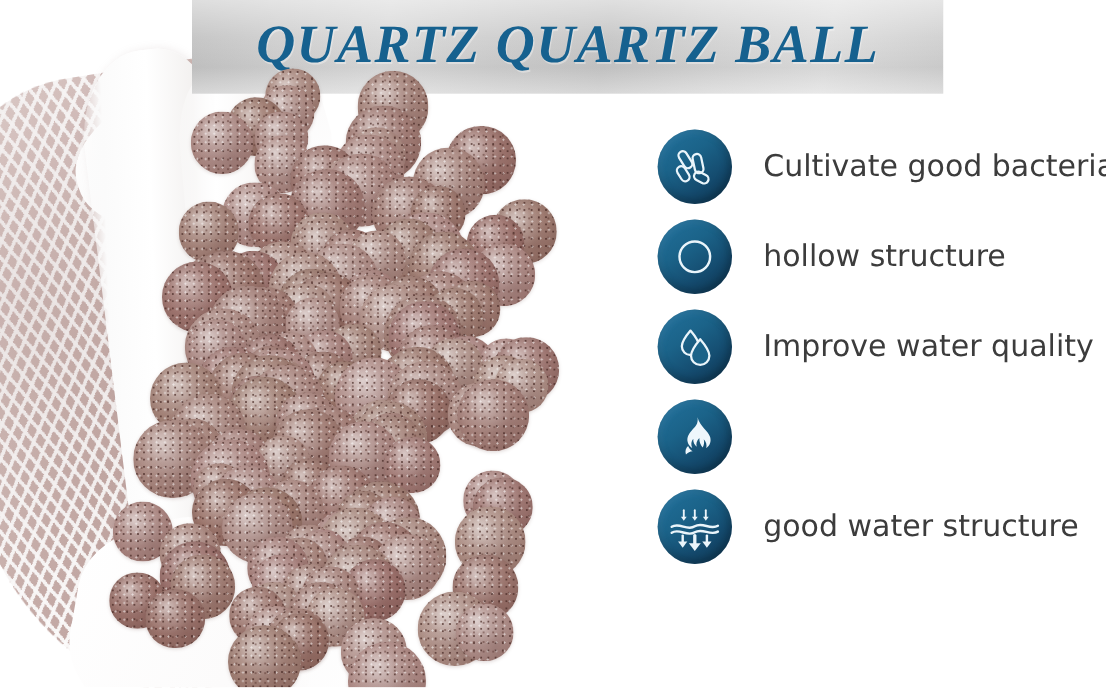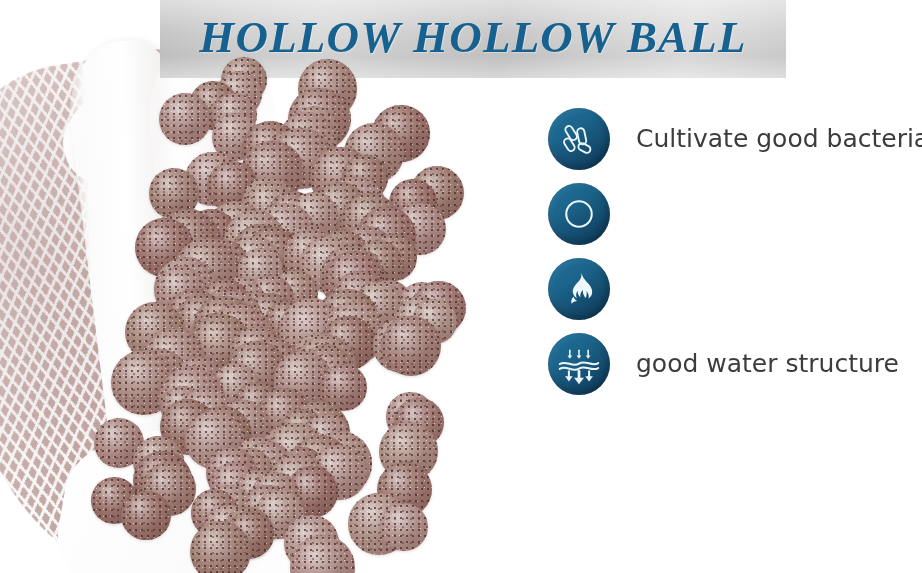--- a/index.html
+++ b/index.html
@@ -386,21 +386,21 @@
         <div class="ball" style="left: 393.117px; top: 202.646px; width: 52.6586px; height: 52.6586px; background-image: radial-gradient(circle at 36% 30%, rgba(255, 255, 255, 0.55) 0%, rgba(255, 255, 255, 0.12) 26%, rgba(255, 255, 255, 0) 48%), radial-gradient(circle at 68% 74%, rgba(90, 52, 48, 0.3) 0%, rgba(90, 52, 48, 0.06) 55%, rgba(0, 0, 0, 0) 75%), radial-gradient(circle, rgb(200, 172, 169) 0%, rgb(178, 144, 139) 55%, rgb(151, 110, 105) 100%); z-index: 329;"></div>
         <div class="ball" style="left: 322.832px; top: 301.228px; width: 63.1758px; height: 63.1758px; background-image: radial-gradient(circle at 36% 30%, rgba(255, 255, 255, 0.55) 0%, rgba(255, 255, 255, 0.12) 26%, rgba(255, 255, 255, 0) 48%), radial-gradient(circle at 68% 74%, rgba(90, 52, 48, 0.3) 0%, rgba(90, 52, 48, 0.06) 55%, rgba(0, 0, 0, 0) 75%), radial-gradient(circle, rgb(198, 172, 166) 0%, rgb(176, 144, 137) 55%, rgb(148, 112, 103) 100%); z-index: 433;"></div>
         <div class="ball" style="left: 336.67px; top: 226.184px; width: 59.062px; height: 59.062px; background-image: radial-gradient(circle at 36% 30%, rgba(255, 255, 255, 0.55) 0%, rgba(255, 255, 255, 0.12) 26%, rgba(255, 255, 255, 0) 48%), radial-gradient(circle at 68% 74%, rgba(90, 52, 48, 0.3) 0%, rgba(90, 52, 48, 0.06) 55%, rgba(0, 0, 0, 0) 75%), radial-gradient(circle, rgb(192, 162, 156) 0%, rgb(170, 134, 127) 55%, rgb(139, 103, 97) 100%); z-index: 356;"></div>
         <div class="ball" style="left: 317.108px; top: 289.303px; width: 61.9904px; height: 61.9904px; background-image: radial-gradient(circle at 36% 30%, rgba(255, 255, 255, 0.55) 0%, rgba(255, 255, 255, 0.12) 26%, rgba(255, 255, 255, 0) 48%), radial-gradient(circle at 68% 74%, rgba(90, 52, 48, 0.3) 0%, rgba(90, 52, 48, 0.06) 55%, rgba(0, 0, 0, 0) 75%), radial-gradient(circle, rgb(186, 156, 147) 0%, rgb(164, 129, 118) 55%, rgb(130, 100, 91) 100%); z-index: 420;"></div>
         <div class="ball" style="left: 389.489px; top: 178.842px; width: 47.7197px; height: 47.7197px; background-image: radial-gradient(circle at 36% 30%, rgba(255, 255, 255, 0.55) 0%, rgba(255, 255, 255, 0.12) 26%, rgba(255, 255, 255, 0) 48%), radial-gradient(circle at 68% 74%, rgba(90, 52, 48, 0.3) 0%, rgba(90, 52, 48, 0.06) 55%, rgba(0, 0, 0, 0) 75%), radial-gradient(circle, rgb(180, 143, 138) 0%, rgb(158, 115, 109) 55%, rgb(121, 89, 84) 100%); z-index: 303;"></div>
       </div>
     <div class="photo-layer" id="bag-lower-sweep"></div>
   </div>
 
   <div id="title-banner">
-    <div id="page-title">HOLLOW HOLLOW BALL</div>
+    <div id="page-title">QUARTZ QUARTZ BALL</div>
   </div>
 
   <div id="feature-list">
 
     <div class="feature-row">
       <div class="feature-icon">
         <svg width="36" height="36" viewBox="0 0 40 40" fill="none" stroke="#eaf5fb" stroke-width="2.1" stroke-linecap="round">
           <rect x="7" y="5" width="8" height="17" rx="4" transform="rotate(-32 11 13)"></rect>
           <rect x="5" y="19" width="8" height="15" rx="4" transform="rotate(-32 9 26)"></rect>
           <rect x="19" y="8" width="8" height="18" rx="4" transform="rotate(-12 23 17)"></rect>
@@ -409,22 +409,32 @@
       </div>
       <div class="feature-label">Cultivate good bacteria</div>
     </div>
 
     <div class="feature-row">
       <div class="feature-icon">
         <svg width="34" height="34" viewBox="0 0 40 40" fill="none" stroke="#eaf5fb" stroke-width="2.4">
           <circle cx="20" cy="20" r="15"></circle>
         </svg>
       </div>
+      <div class="feature-label">hollow structure</div>
     </div>
 
+    <div class="feature-row">
+      <div class="feature-icon">
+        <svg width="36" height="36" viewBox="0 0 40 40" fill="none" stroke="#eaf5fb" stroke-width="2.1" stroke-linejoin="round">
+          <path d="M16 5 C16 5 8 14.5 8 19.6 A8 8 0 0 0 24 19.6 C24 14.5 16 5 16 5 Z"></path>
+          <path d="M25 13 C25 13 16.5 23 16.5 28.3 A8.5 8.5 0 0 0 33.5 28.3 C33.5 23 25 13 25 13 Z" fill="#1b6389"></path>
+        </svg>
+      </div>
+      <div class="feature-label">Improve water quality</div>
+    </div>
 
     <div class="feature-row">
       <div class="feature-icon">
         <svg width="34" height="36" viewBox="0 0 36 40" fill="#eef7fc">
           <path d="M20.5 2 C21.6 8.2 18.2 10.8 15.2 14.2 C12.4 17.4 10.4 20.6 11.4 24.8
                    C12 27.4 13.7 29.2 15.6 30.3 C14.2 27.4 14.6 24.4 16.6 21.9
                    C16.2 25.4 17.9 27.6 19.8 29.2 C18.9 26.2 19.8 23.4 22.2 21
                    C22 25 23.6 27.6 25.3 30 C26.6 27.6 27 25 26.3 22.3
                    C28.4 24.6 29.4 27.4 28.6 30.6 C32 28.3 33.4 24.4 32.2 20.3
                    C31.2 16.9 28.9 14.6 26.6 12.2 C24.1 9.6 21.8 6.6 20.5 2 Z"></path>

